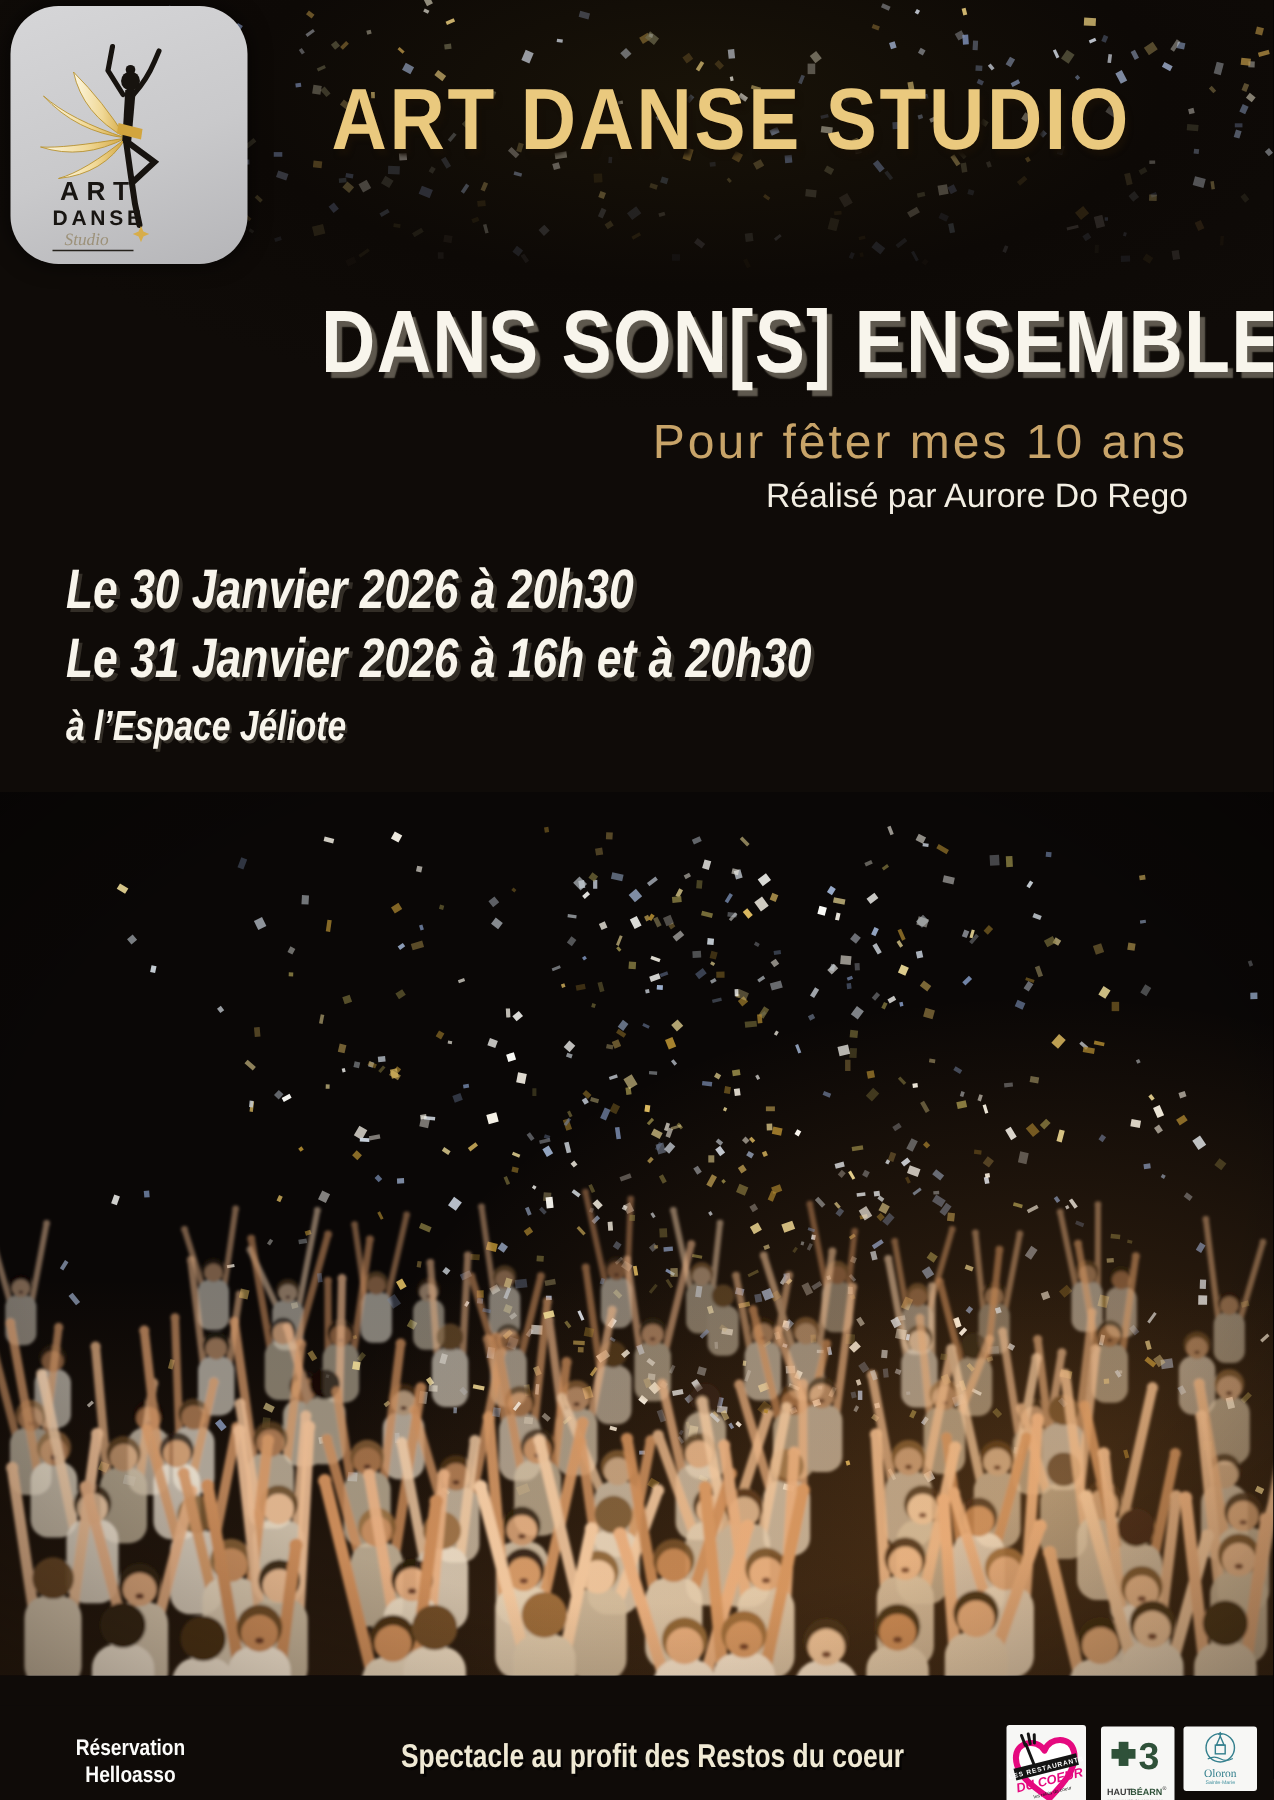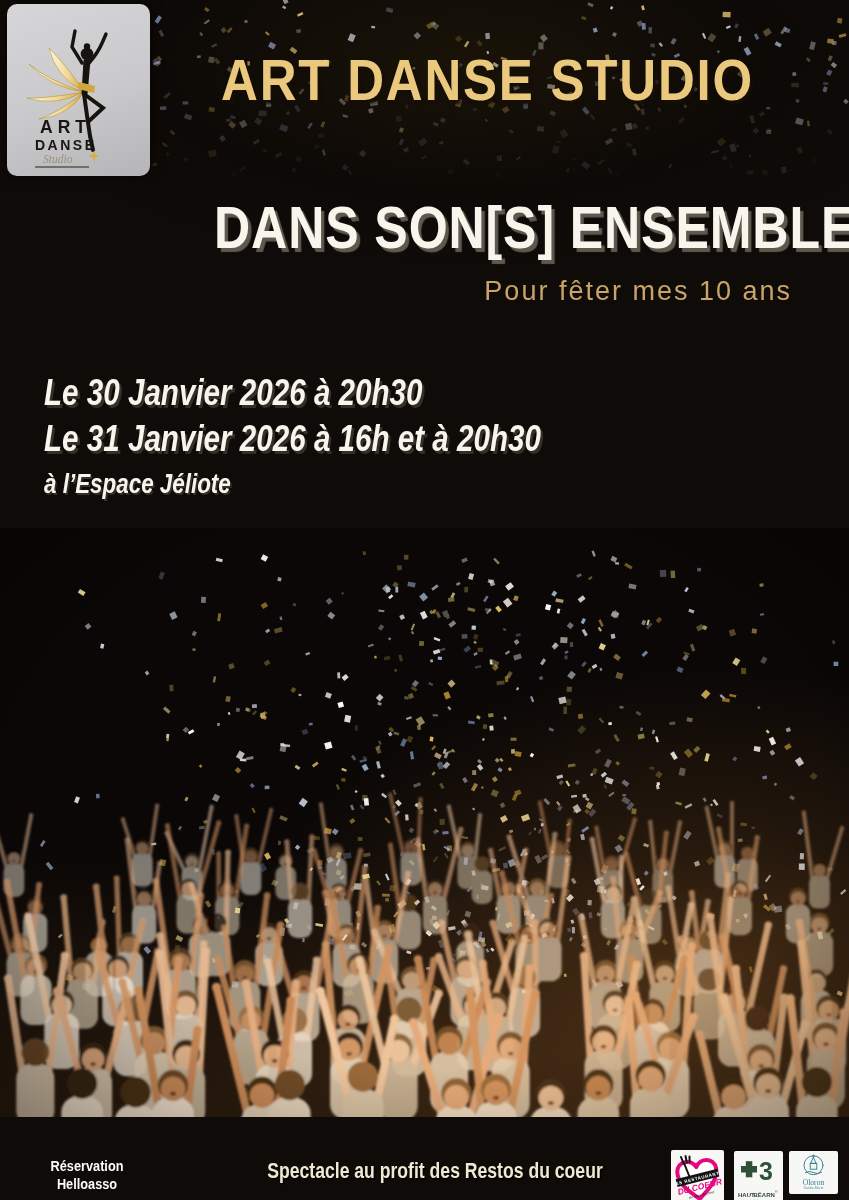--- a/index.html
+++ b/index.html
@@ -13,34 +13,34 @@
     --hautbearn-green:#2f5139;
     --oloron-teal:#35808e;
   }
   html,body{margin:0;padding:0;background:#000;}
   .poster{position:relative;width:849px;height:1200px;overflow:hidden;
           background:var(--background);font-family:"Liberation Sans",sans-serif;}
   
   .header-photo{position:absolute;left:0;top:0;width:849px;height:528px;
     background:radial-gradient(ellipse 60% 40% at 55% 12%, #191308 0%, #0d0906 60%, var(--background) 100%);}
   .header-photo svg{position:absolute;left:0;top:0;}
-  .brand-card{position:absolute;left:7px;top:4px;width:143px;height:172px;border-radius:10px;
+  .brand-card{position:absolute;left:7px;top:4px;width:158px;height:172px;border-radius:32px;
     background:linear-gradient(160deg,#d6d6d8 0%,#c9c9cb 55%,#b5b5b8 100%);
     box-shadow:0 0 14px rgba(0,0,0,.65);}
   .brand-card svg{position:absolute;left:0;top:0;}
   .studio-title{position:absolute;left:140px;right:14px;top:46px;margin:0;text-align:center;
     font-size:58px;font-weight:bold;letter-spacing:2px;white-space:nowrap;
     color:var(--gold-title);transform:scaleX(.88);
     text-shadow:3px 4px 3px rgba(22,15,6,.95);}
   
   .show-title{position:absolute;left:165px;right:30px;top:194px;margin:0;text-align:center;
     font-size:59px;font-weight:bold;letter-spacing:1px;white-space:nowrap;
     color:#f8f5ec;transform:scaleX(.85);
     text-shadow:4px 4px 1px rgba(108,102,90,.85);}
-  .tagline{position:absolute;right:57px;top:276px;font-size:27px;letter-spacing:2px;
+  .tagline{position:absolute;right:57px;top:276px;font-size:32px;letter-spacing:2px;
     color:var(--gold-tagline);white-space:nowrap;}
   .credit{position:absolute;right:57px;top:318px;font-size:22.5px;color:#f2eee3;white-space:nowrap;}
   
   .dates{position:absolute;left:44px;top:370px;color:#f8f5ec;font-weight:bold;font-style:italic;
     transform:scaleX(.8);transform-origin:left top;white-space:nowrap;}
   .date-line{font-size:37px;line-height:46px;text-shadow:3px 3px 0 rgba(88,82,70,.5);}
   .venue{font-size:28px;line-height:40px;margin-top:2px;text-shadow:2px 2px 0 rgba(88,82,70,.5);}
   
   .stage-photo{position:absolute;left:0;top:528px;width:849px;height:589px;background:#0a0706;}
   .stage-photo svg{display:block;}
@@ -337,20 +337,21 @@
         <text x="36" y="159" font-size="11.5" font-style="italic" font-family="Liberation Serif,serif" fill="#9c9179">Studio</text>
         <rect x="28" y="162.5" width="54" height="1" fill="#26221d"></rect>
       </svg>
     </div>
 
     <h1 class="studio-title">ART DANSE STUDIO</h1>
   </div>
 
   <h2 class="show-title">DANS SON[S] ENSEMBLE</h2>
   <div class="tagline">Pour fêter mes 10 ans</div>
+  <div class="credit">Réalisé par Aurore Do Rego</div>
 
   <div class="dates">
     <div class="date-line">Le 30 Janvier 2026 à 20h30</div>
     <div class="date-line">Le 31 Janvier 2026 à 16h et à 20h30</div>
     <div class="venue">à l’Espace Jéliote</div>
   </div>
 
   <div class="stage-photo">
     <svg width="849" height="589" viewBox="0 0 849 589">
       <defs>

